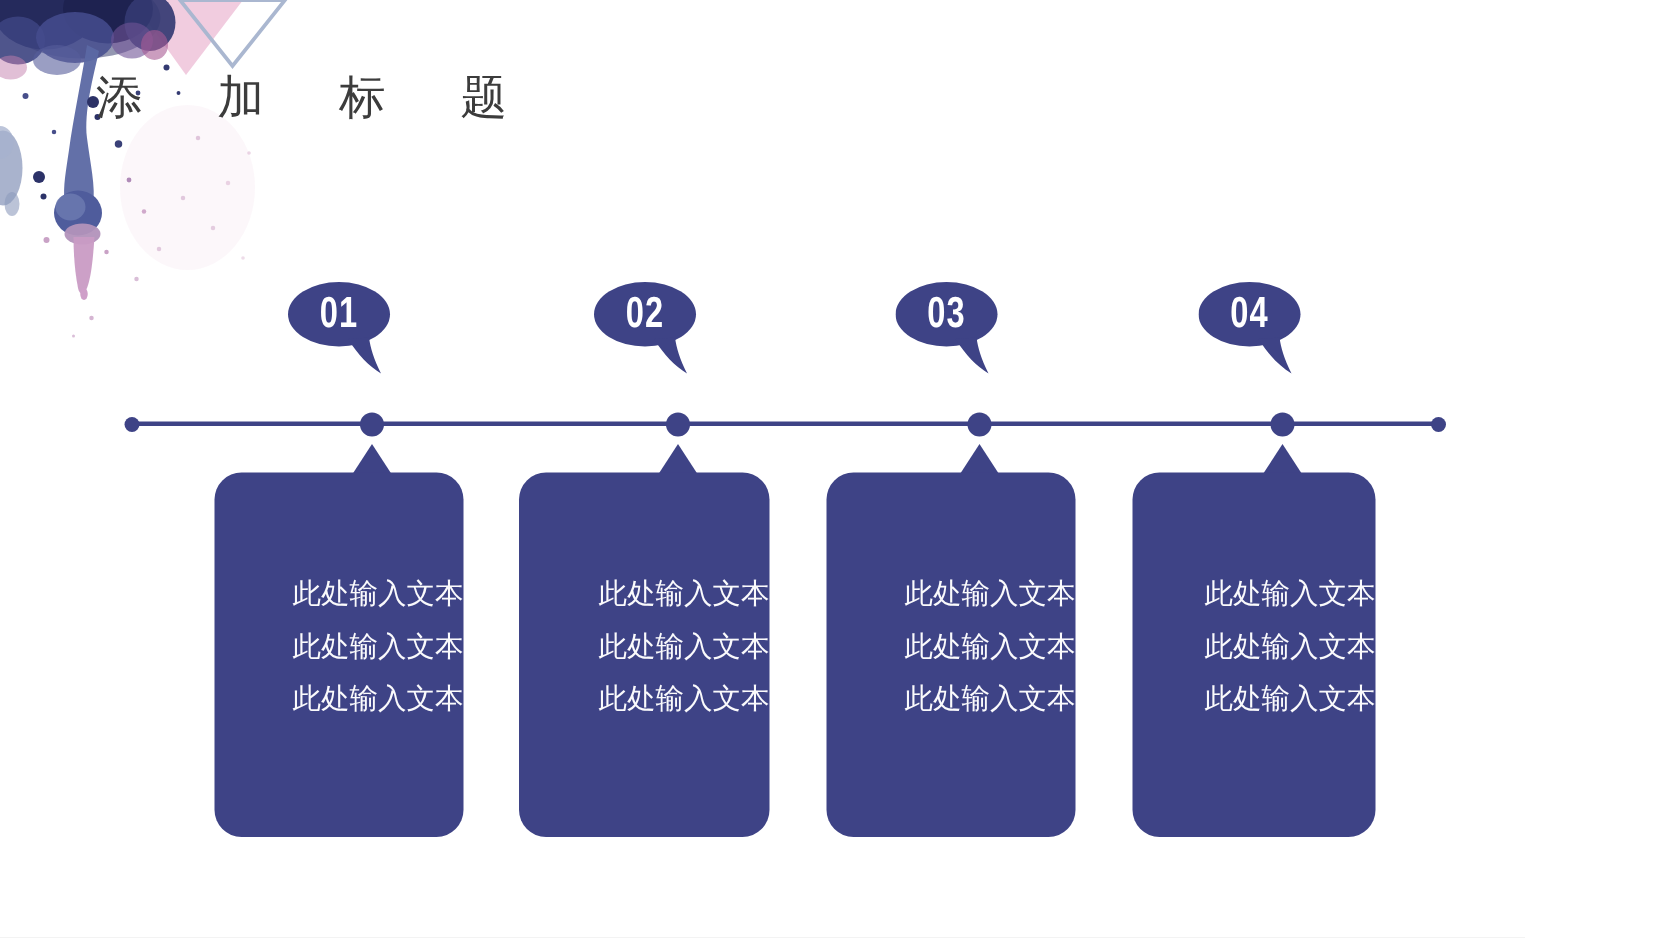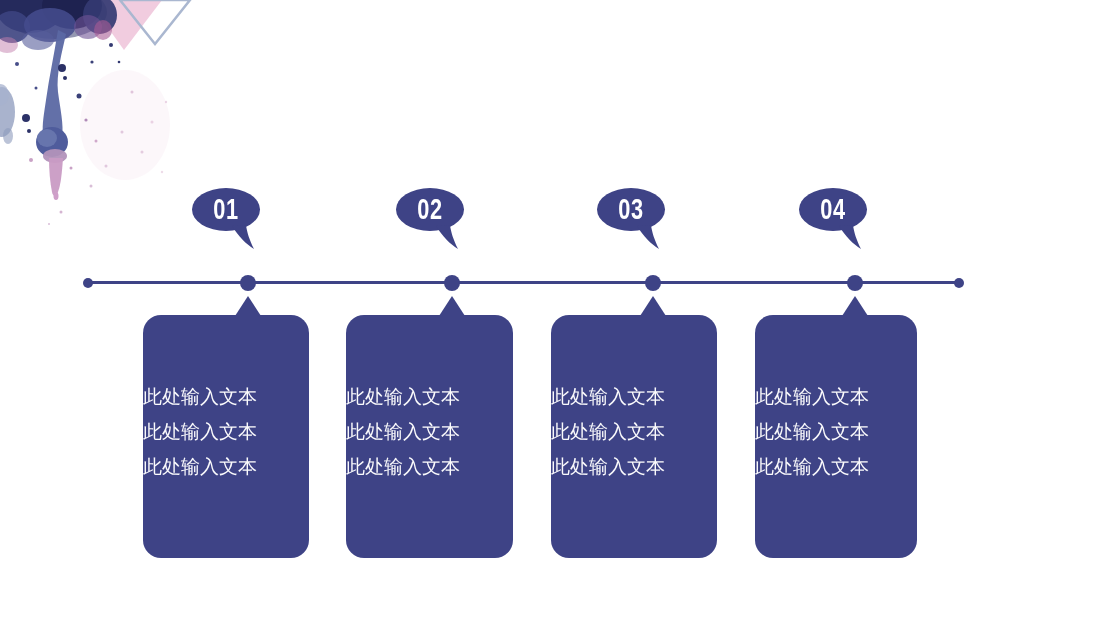--- a/index.html
+++ b/index.html
@@ -30,21 +30,21 @@
     letter-spacing:1px;
   }
   .node-dot{position:absolute;left:calc(var(--dot) - 8px);top:275px;width:16px;height:16px;border-radius:50%;background:var(--accent);}
   .pointer{
     position:absolute;left:calc(var(--dot) - 13px);top:296px;width:26px;height:20px;
     background:var(--accent);clip-path:polygon(50% 0,100% 100%,0 100%);
   }
   .card{
     position:absolute;left:var(--card-left);top:315px;width:var(--card-w);height:243px;
     border-radius:18px;background:var(--accent);box-sizing:border-box;
-    display:flex;flex-direction:column;align-items:flex-start;padding-top:64px;
+    display:flex;flex-direction:column;align-items:flex-end;padding-top:64px;
   }
   .card-line{color:var(--cardtext);font-size:19px;line-height:35px;white-space:nowrap;}
 </style>
 </head>
 <body>
 
 <div class="slide" style="background: rgb(255, 255, 255);">
 
   <svg class="deco-svg" width="230" height="250" viewBox="0 0 230 250">
     <polygon points="88,0 162,0 124,50" fill="#f0c6db" opacity="0.9"></polygon>
@@ -88,20 +88,21 @@
     <circle cx="166" cy="102" r="1.2" fill="#ddb9d4" opacity="0.6"></circle>
     <circle cx="142" cy="152" r="1.5" fill="#d4afcd" opacity="0.6"></circle>
     <circle cx="162" cy="172" r="1.2" fill="#ddb9d4" opacity="0.5"></circle>
     <circle cx="122" cy="132" r="1.5" fill="#cfa8ca" opacity="0.6"></circle>
     <circle cx="106" cy="166" r="1.5" fill="#cfa8ca" opacity="0.6"></circle>
     <circle cx="91" cy="186" r="1.5" fill="#c9a2c6" opacity="0.7"></circle>
     <circle cx="61" cy="212" r="1.5" fill="#caa3c7" opacity="0.8"></circle>
     <circle cx="49" cy="224" r="1" fill="#caa3c7" opacity="0.7"></circle>
   </svg>
 
+  <h1 class="page-title">添加标题</h1>
 
   <div class="tl-line"></div>
   <div class="end-dot left"></div>
   <div class="end-dot right"></div>
 
   <div style="--dot:248px;--card-left:143px;--card-w:166px;">
     <div class="bubble">
       <svg width="76" height="64" viewBox="0 0 76 64">
         <ellipse cx="34" cy="21.5" rx="34" ry="21.5" fill="#3e4386"></ellipse>
         <path d="M40,38 C47,49 54,56 62,61 C57,51 55,44 54,37 Z" fill="#3e4386"></path>

